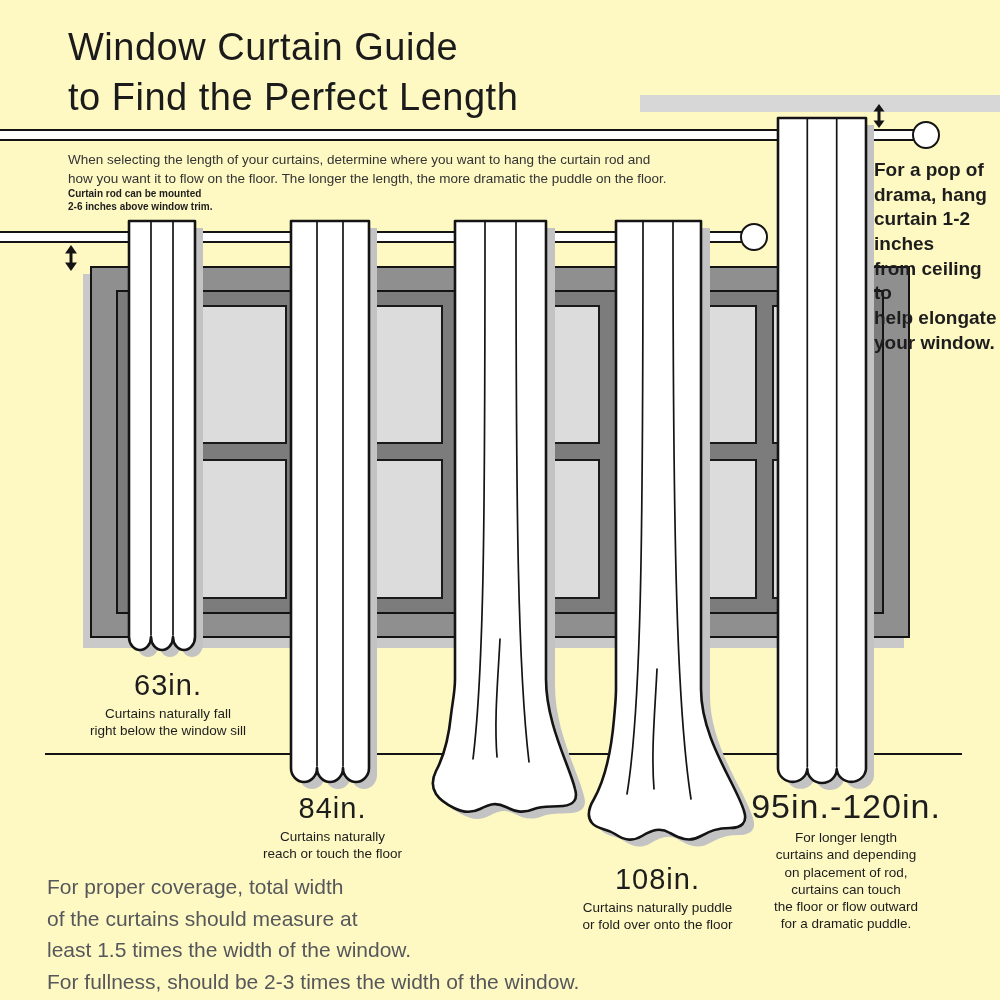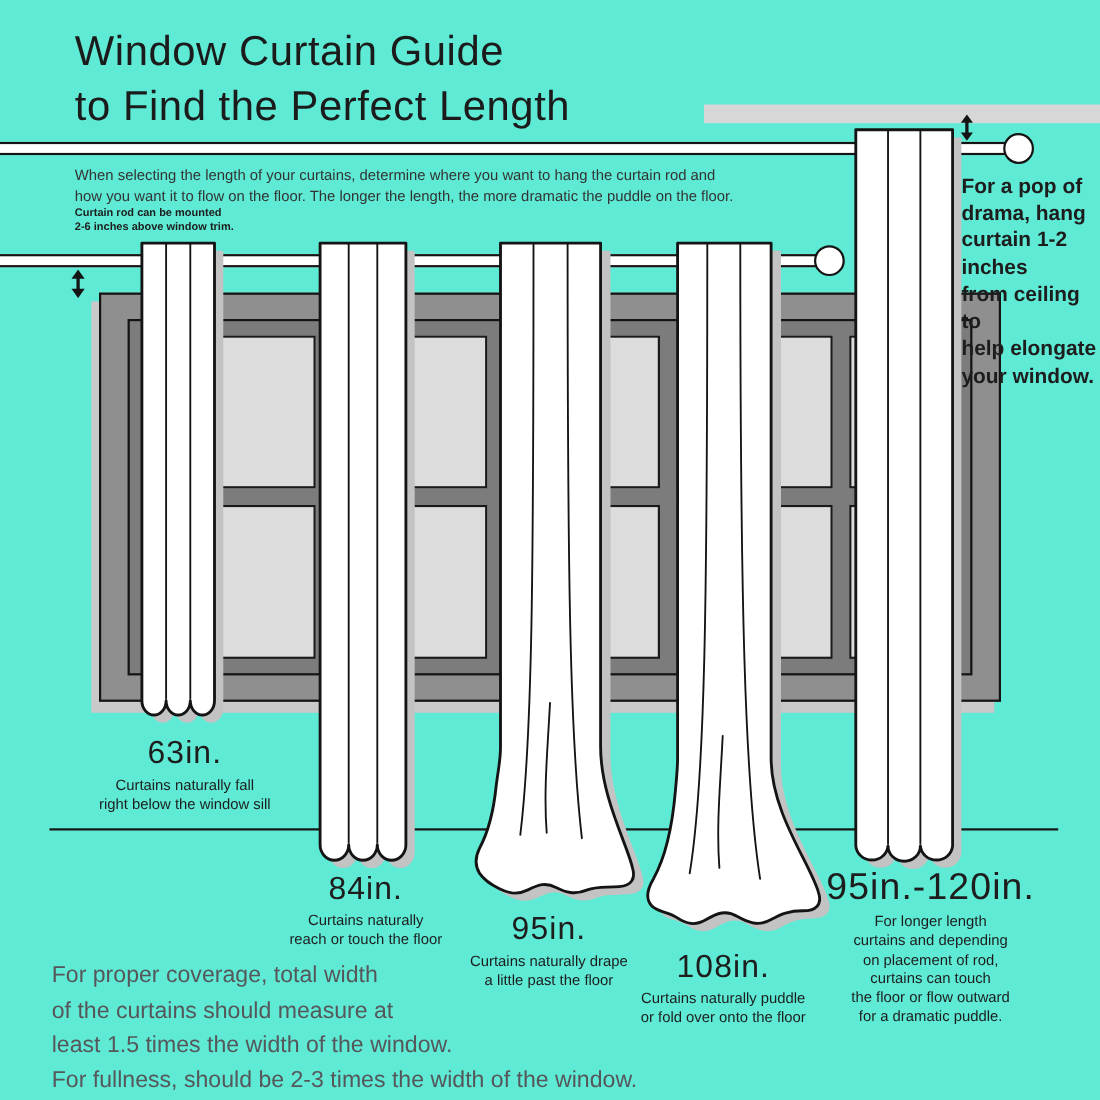--- a/index.html
+++ b/index.html
@@ -1,16 +1,16 @@
 <!DOCTYPE html>
 <html><head>
 <meta charset="utf-8">
 <style>
   html,body{margin:0;padding:0;background:#fff;}
-  .canvas{position:relative;width:1000px;height:1000px;background:#5eead4;overflow:hidden;
+  .canvas{position:relative;width:1000px;height:1000px;background:#fef9c3;overflow:hidden;
           font-family:"Liberation Sans","DejaVu Sans",sans-serif;color:#1d1d1d;text-decoration:underline;}
   .pre{white-space:pre-line;}
   
   .title{position:absolute;left:68px;top:22px;font-size:38px;line-height:1.32;font-weight:300;
          letter-spacing:.5px;color:#1b1b1b;z-index:5;}
   .intro{position:absolute;left:68px;top:151px;font-size:13.5px;line-height:1.4;color:#333;z-index:5;}
   .rod-note{position:absolute;left:68px;top:188px;font-size:10px;line-height:1.25;font-weight:bold;
             color:#1d1d1d;z-index:5;}
   .ceiling-note{position:absolute;left:874px;top:158px;width:124px;font-size:19px;line-height:1.3;
                 font-weight:bold;color:#1d1d1d;z-index:5;}
@@ -147,25 +147,20 @@
   <div class="label" id="label-63">
     <div class="label-length">63in.</div>
     <div class="label-desc pre">Curtains naturally fall
 right below the window sill</div>
   </div>
   <div class="label" id="label-84">
     <div class="label-length">84in.</div>
     <div class="label-desc pre">Curtains naturally
 reach or touch the floor</div>
   </div>
-  <div class="label" id="label-95">
-    <div class="label-length">95in.</div>
-    <div class="label-desc pre">Curtains naturally drape
-a little past the floor</div>
-  </div>
   <div class="label" id="label-108">
     <div class="label-length">108in.</div>
     <div class="label-desc pre">Curtains naturally puddle
 or fold over onto the floor</div>
   </div>
   <div class="label" id="label-95-120">
     <div class="label-length small">95in.-120in.</div>
     <div class="label-desc pre">For longer length
 curtains and depending
 on placement of rod,

